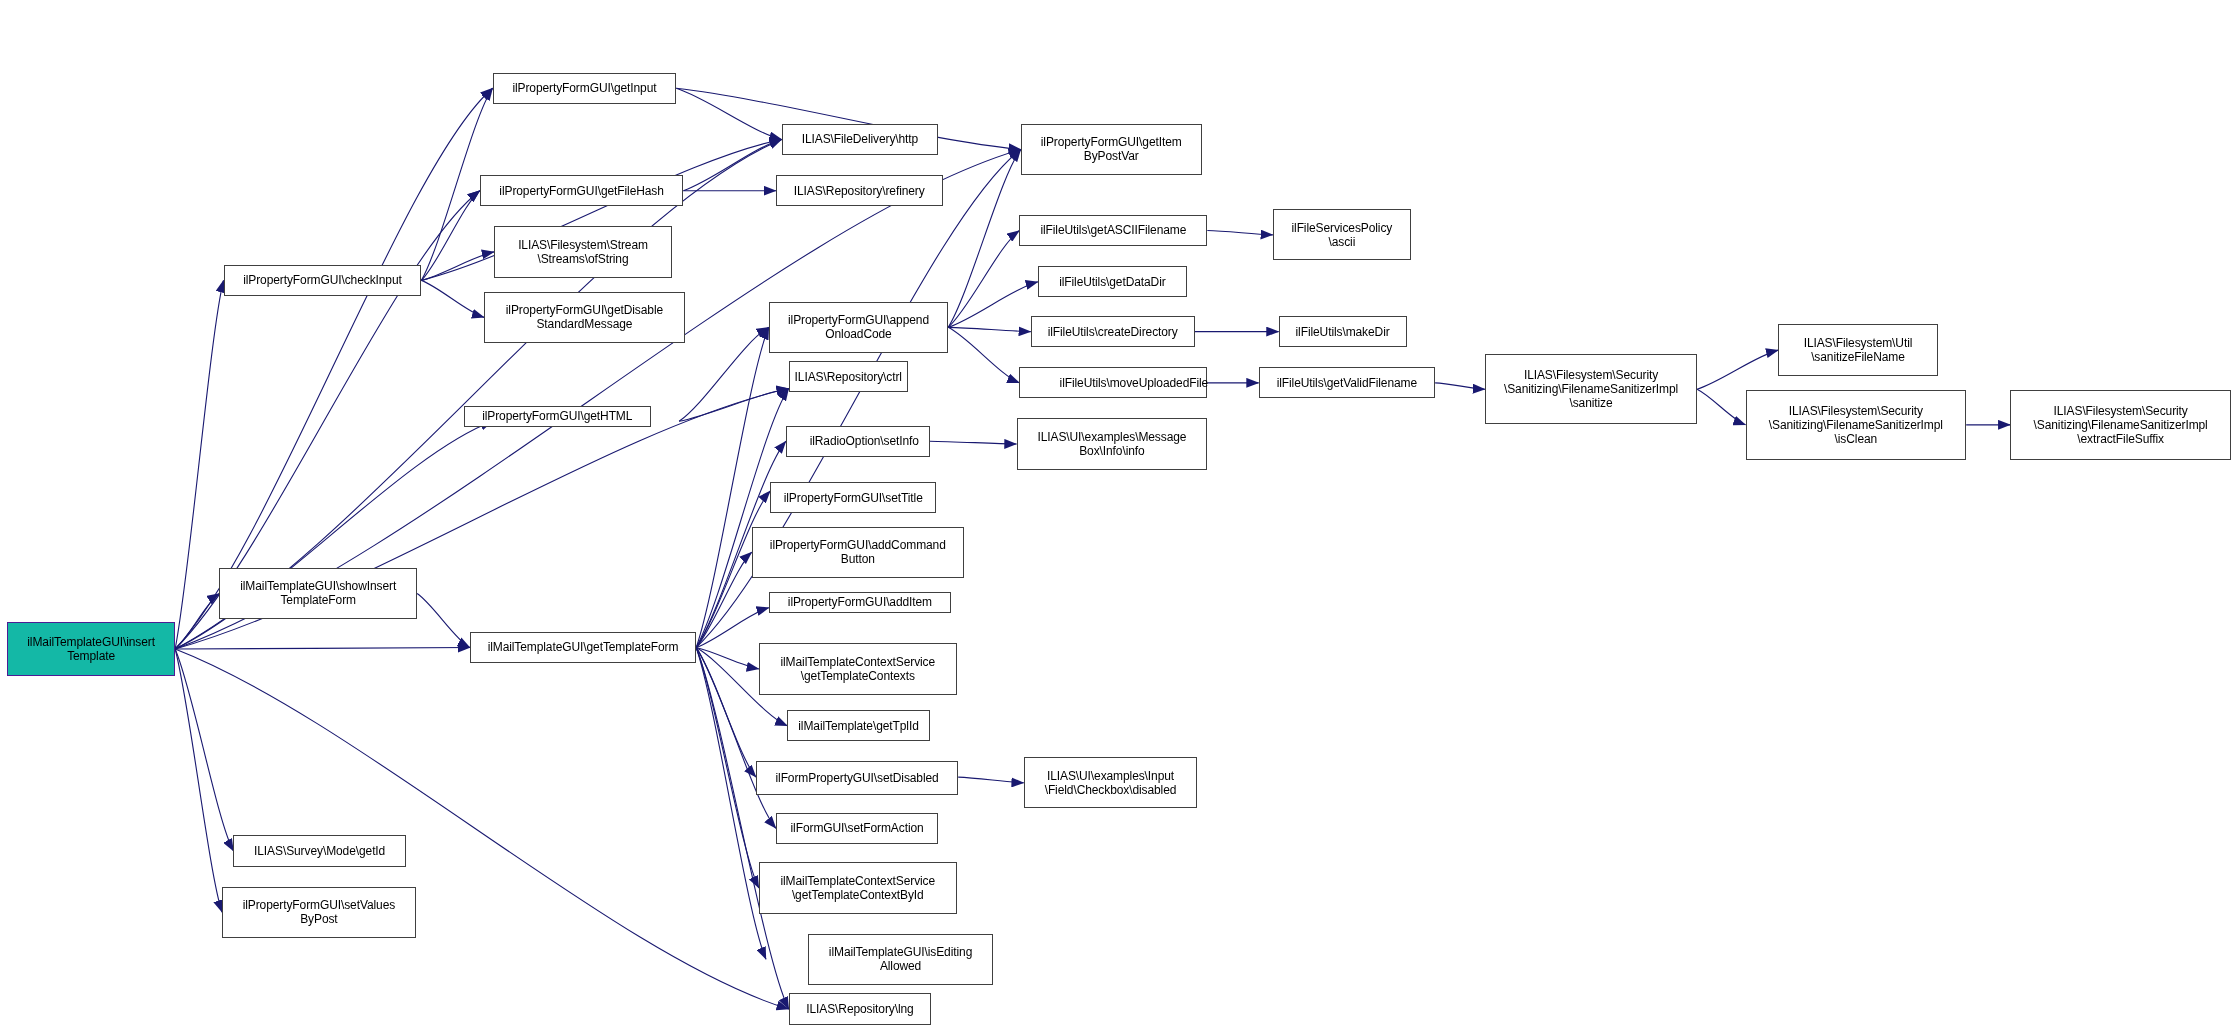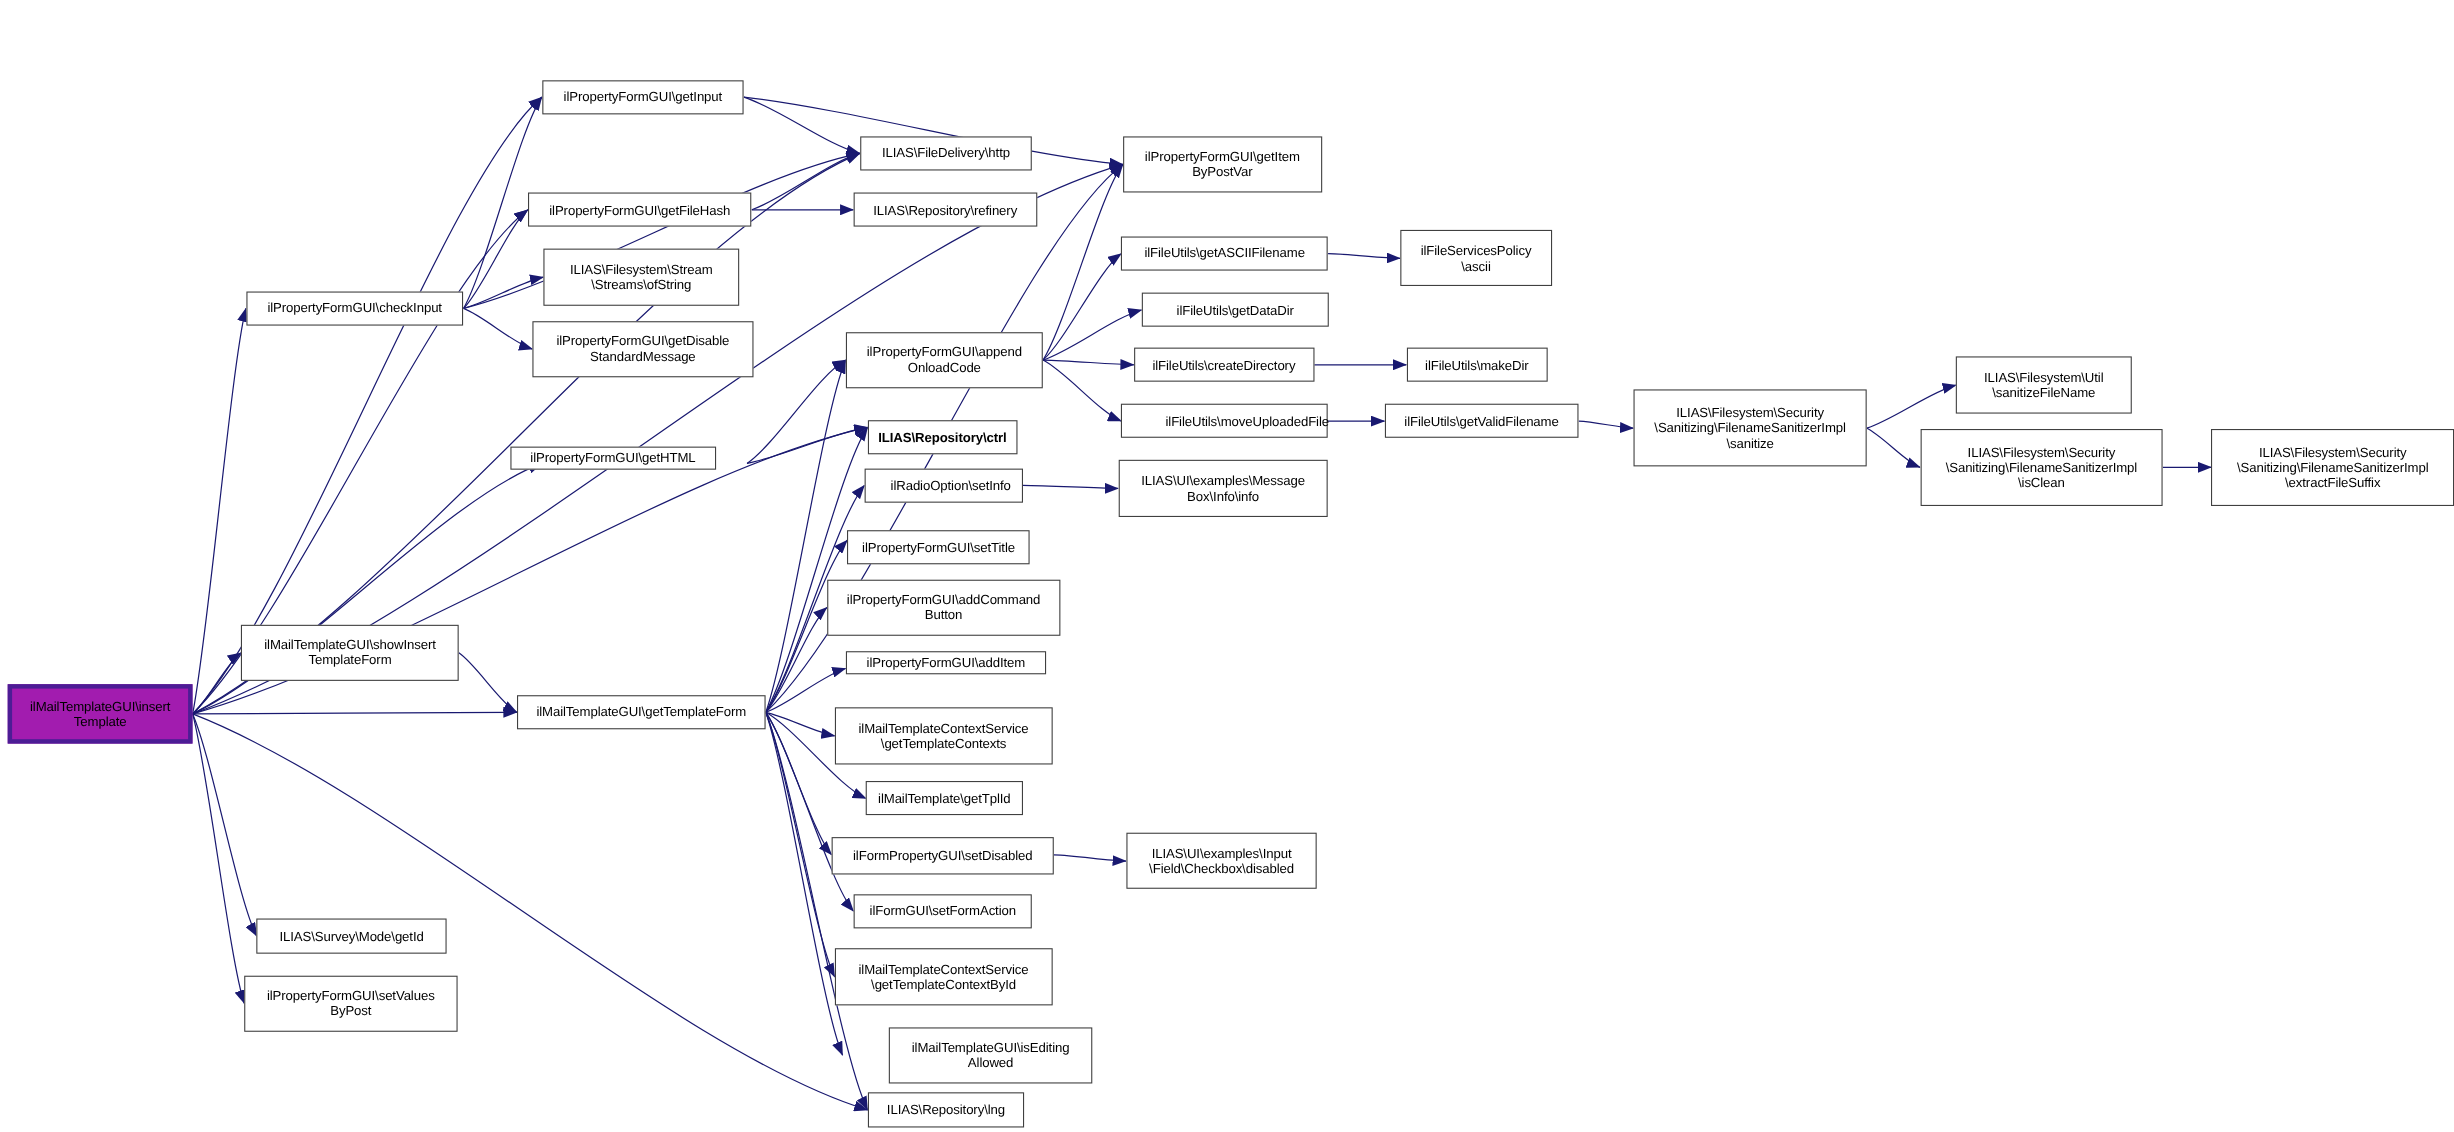--- a/index.html
+++ b/index.html
@@ -33,22 +33,22 @@
     line-height: 1.18;
     display: flex;
     align-items: center;
     justify-content: center;
     text-align: center;
     white-space: pre-line;
     letter-spacing: -0.1px;
     padding: 1px 4px;
   }
   .node.root {
-    background: #a21caf;
-    border: 4px solid #4c1d95;
+    background: #14b8a6;
+    border: 1px solid #4c1d95;
   }
 </style>
 </head>
 <body>
 
 <div id="canvas">
   <svg id="edges" viewBox="0 0 1567 723" preserveAspectRatio="none">
     <defs>
       <marker id="arrow" markerWidth="9" markerHeight="7" refX="8.6" refY="3.5" orient="auto" markerUnits="userSpaceOnUse">
         <path d="M0,0 L9,3.5 L0,7 z" fill="#191970"></path>
@@ -123,40 +123,40 @@
       <div class="node" style="left: 494.038px; top: 226.295px; width: 177.967px; height: 51.2365px;">ILIAS\Filesystem\Stream
 \Streams\ofString</div>
       <div class="node" style="left: 484.071px; top: 291.763px; width: 200.747px; height: 51.2365px;">ilPropertyFormGUI\getDisable
 StandardMessage</div>
       <div class="node" style="left: 464px; top: 405.622px; width: 186.51px; height: 21px; text-align: right;">ilPropertyFormGUI\getHTML</div>
       <div class="node" style="left: 469.834px; top: 631.917px; width: 226.375px; height: 31.3112px;">ilMailTemplateGUI\getTemplateForm</div>
       <div class="node" style="left: 781.633px; top: 123.822px; width: 156.611px; height: 31.3112px;">ILIAS\FileDelivery\http</div>
       <div class="node" style="left: 775.938px; top: 175.058px; width: 166.578px; height: 31.3112px;">ILIAS\Repository\refinery</div>
       <div class="node" style="left: 768.819px; top: 301.726px; width: 179.391px; height: 51.2365px;">ilPropertyFormGUI\append
 OnloadCode</div>
-      <div class="node" style="left: 788.752px; top: 382px; width: 136px; height: 31.3112px; font-weight: bold;">ILIAS\Repository\ctrl</div>
+      <div class="node" style="left: 788.752px; top: 361px; width: 119px; height: 31.3112px;">ILIAS\Repository\ctrl</div>
       <div class="node" style="left: 785.904px; top: 425.548px; width: 143.798px; height: 31.3112px; padding-left: 17px;">ilRadioOption\setInfo</div>
       <div class="node" style="left: 770.243px; top: 482px; width: 166px; height: 31.3112px;">ilPropertyFormGUI\setTitle</div>
       <div class="node" style="left: 751.735px; top: 526.598px; width: 212.137px; height: 51.2365px;">ilPropertyFormGUI\addCommand
 Button</div>
       <div class="node" style="left: 768.819px; top: 592.066px; width: 182.239px; height: 21px;">ilPropertyFormGUI\addItem</div>
       <div class="node" style="left: 758.853px; top: 643.303px; width: 197.9px; height: 51.2365px;">ilMailTemplateContextService
 \getTemplateContexts</div>
       <div class="node" style="left: 787.328px; top: 710.195px; width: 142.374px; height: 31.3112px;">ilMailTemplate\getTplId</div>
       <div class="node" style="left: 756.006px; top: 761.432px; width: 202.171px; height: 34px;">ilFormPropertyGUI\setDisabled</div>
       <div class="node" style="left: 775.938px; top: 812.668px; width: 162.306px; height: 31.3112px;">ilFormGUI\setFormAction</div>
       <div class="node" style="left: 758.853px; top: 862.481px; width: 197.9px; height: 51.2365px;">ilMailTemplateContextService
 \getTemplateContextById</div>
       <div class="node" style="left: 808px; top: 933.643px; width: 185.086px; height: 51.2365px;">ilMailTemplateGUI\isEditing
 Allowed</div>
       <div class="node" style="left: 788.752px; top: 993.419px; width: 142.374px; height: 31.3112px;">ILIAS\Repository\lng</div>
       <div class="node" style="left: 1020.82px; top: 123.822px; width: 180.815px; height: 51.2365px;">ilPropertyFormGUI\getItem
 ByPostVar</div>
       <div class="node" style="left: 1019.4px; top: 214.909px; width: 187.934px; height: 31.3112px;">ilFileUtils\getASCIIFilename</div>
-      <div class="node" style="left: 1037.91px; top: 266.145px; width: 170px; height: 31.3112px;">ilFileUtils\getDataDir</div>
+      <div class="node" style="left: 1037.91px; top: 266.145px; width: 149px; height: 31.3112px;">ilFileUtils\getDataDir</div>
       <div class="node" style="left: 1030.79px; top: 315.959px; width: 163.73px; height: 31.3112px;">ilFileUtils\createDirectory</div>
       <div class="node" style="left: 1019.4px; top: 367.195px; width: 187.934px; height: 31.3112px; padding-left: 45px;">ilFileUtils\moveUploadedFile</div>
       <div class="node" style="left: 1016.55px; top: 418.432px; width: 190.781px; height: 51.2365px;">ILIAS\UI\examples\Message
 Box\Info\info</div>
       <div class="node" style="left: 1023.67px; top: 757.162px; width: 173.696px; height: 51.2365px;">ILIAS\UI\examples\Input
 \Field\Checkbox\disabled</div>
       <div class="node" style="left: 1272.82px; top: 209.216px; width: 138.103px; height: 51.2365px;">ilFileServicesPolicy
 \ascii</div>
       <div class="node" style="left: 1278.52px; top: 315.959px; width: 128.137px; height: 31.3112px;">ilFileUtils\makeDir</div>
       <div class="node" style="left: 1258.59px; top: 367.195px; width: 176.544px; height: 31.3112px;">ilFileUtils\getValidFilename</div>

